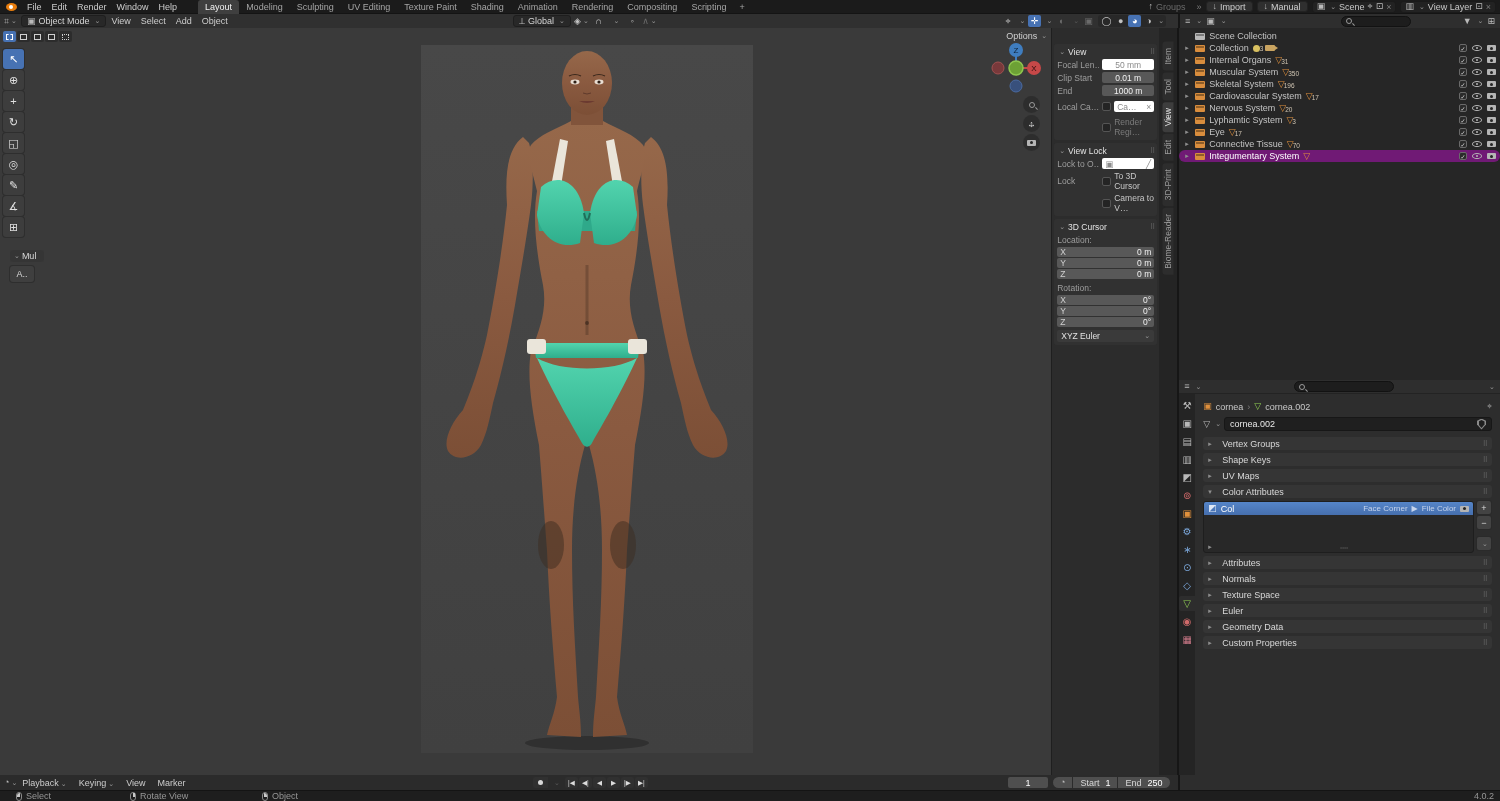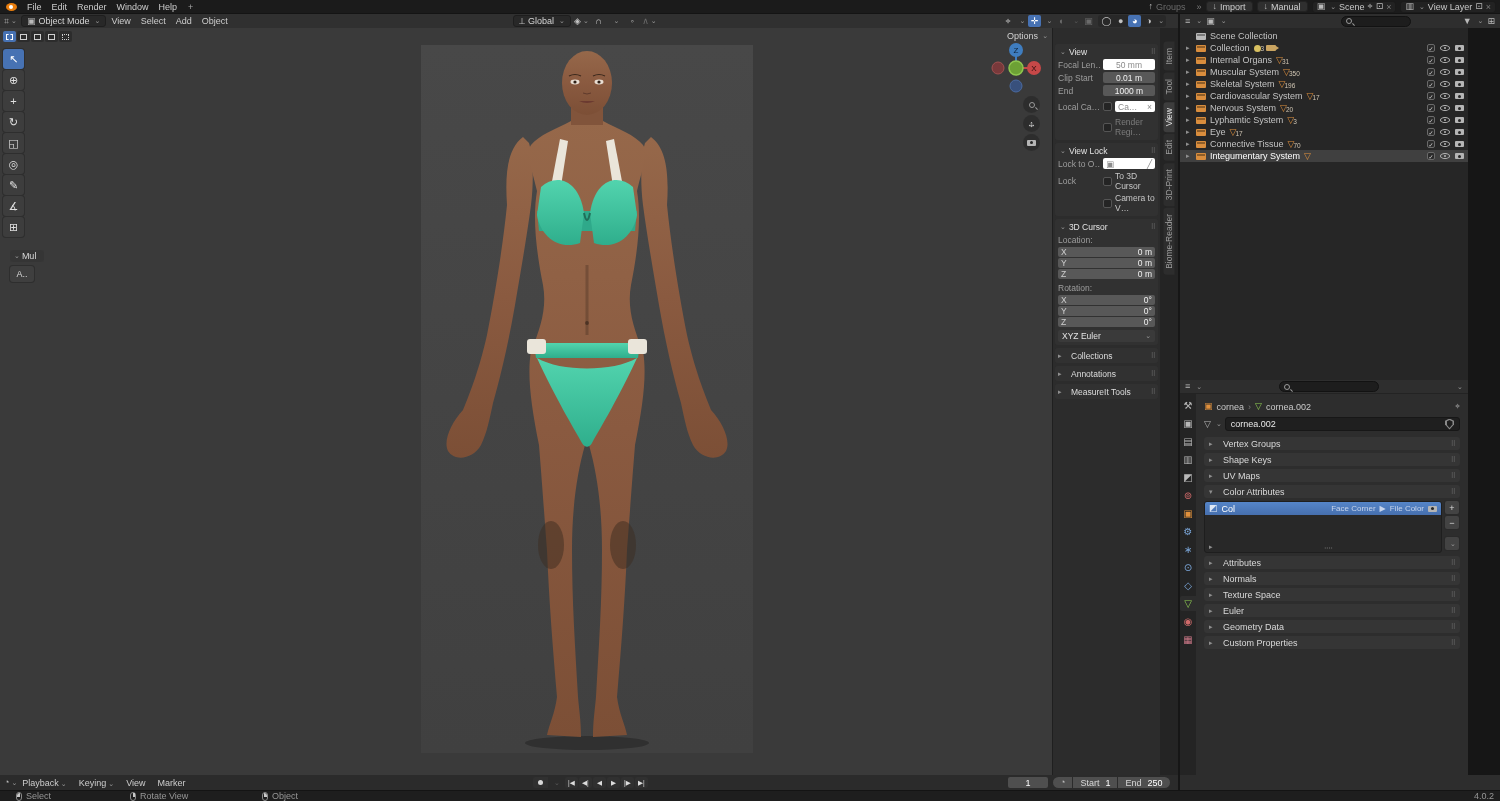--- a/index.html
+++ b/index.html
@@ -81,24 +81,24 @@
   .axis{color:#cfcfcf;}
   .ndrop{margin-top:3px;background:#3a3a3a;border-radius:2px;height:12px;display:flex;align-items:center;justify-content:space-between;padding:0 4px;color:#e3e3e3;}
   .npan.closed{display:flex;align-items:center;gap:3px;height:15px;padding:0 3px;color:#dedede;}
   .npan.closed .grip{margin-left:auto;}
   
   .side-tabs{position:absolute;right:0;top:0;bottom:0;width:18px;background:#242424;padding-top:14px;display:flex;flex-direction:column;gap:2px;align-items:center;}
   .side-tab{writing-mode:vertical-rl;transform:rotate(180deg);background:#2d2d2d;color:#9c9c9c;border-radius:0 3px 3px 0;padding:6px 1px;font-size:8.5px;line-height:1;}
   .side-tab.active{background:#3d3d3d;color:#e8e8e8;}
 
   
-  .right-col{width:288px;margin-left:2px;display:flex;flex-direction:column;}
+  .right-col{width:321px;margin-left:2px;display:flex;flex-direction:column;}
   .outliner{height:352px;background:#262626;padding:2px 0;overflow:hidden;}
   .ol-row{height:12px;display:flex;align-items:center;padding:0 4px 0 6px;color:#c3c3c3;}
-  .ol-row.sel{background:#404040;color:#fff;}
+  .ol-row.sel{background:#701a75;color:#fff;border-radius:6px;}
   .disc{width:10px;color:#8f8f8f;font-size:7px;flex:none;}
   .colbox{width:10px;height:7px;background:#d98d3d;border-radius:1px;position:relative;margin-right:4px;flex:none;}
   .colbox::before{content:"";position:absolute;left:1px;top:1px;right:1px;height:2px;background:#00000055;}
   .colbox.plain{background:#b9b9b9;}
   .ol-label{margin-right:4px;white-space:nowrap;}
   .meshico{color:#e0903c;font-size:9px;display:flex;align-items:flex-end;}
   .meshico sub{font-size:6.5px;color:#cfc4b2;margin-left:-1px;}
   .bulb{width:7px;height:7px;border-radius:50%;background:#d8c060;display:inline-block;}
   .cnt{font-size:6.5px;color:#cfc4b2;}
   .camico{width:10px;height:6px;background:#c8a360;border-radius:1px;position:relative;display:inline-block;}
@@ -161,20 +161,32 @@
   .sb-ver{position:absolute;right:6px;top:0;}
 </style>
 </head>
 <body>
 
 <div class="app">
 
   <div class="topbar">
     <span class="blogo"></span>
     <span><span class="menu-item">File</span><span class="menu-item">Edit</span><span class="menu-item">Render</span><span class="menu-item">Window</span><span class="menu-item">Help</span></span>
+    <span class="ws-tabs">
+        <span class="ws-tab active">Layout</span>
+        <span class="ws-tab">Modeling</span>
+        <span class="ws-tab">Sculpting</span>
+        <span class="ws-tab">UV Editing</span>
+        <span class="ws-tab">Texture Paint</span>
+        <span class="ws-tab">Shading</span>
+        <span class="ws-tab">Animation</span>
+        <span class="ws-tab">Rendering</span>
+        <span class="ws-tab">Compositing</span>
+        <span class="ws-tab">Scripting</span>
+      </span>
     <span class="ws-plus">+</span>
     <span class="tb-right">
       <span class="tb-btn disabled">
           <span class="ic">↑</span>
           <span>Groups</span>
         </span>
       <span class="dim">»</span>
       <span class="tb-btn">
           <span class="ic">↓</span>
           <span>Import</span>
@@ -489,37 +501,20 @@
               <span class="nf">
                 <span class="axis">Z</span>
                 <span>0°</span>
               </span>
             </div>
           <div class="ndrop">
               <span>XYZ Euler</span>
               <span class="chev">⌄</span>
             </div>
         </div>
-        <div>
-            <div class="npan closed">
-              <span class="disc">▸</span>
-              <span>Collections</span>
-              <span class="grip">⠿</span>
-            </div>
-            <div class="npan closed">
-              <span class="disc">▸</span>
-              <span>Annotations</span>
-              <span class="grip">⠿</span>
-            </div>
-            <div class="npan closed">
-              <span class="disc">▸</span>
-              <span>MeasureIt Tools</span>
-              <span class="grip">⠿</span>
-            </div>
-          </div>
       </div>
 
       <div class="side-tabs">
 
       <span class="side-tab">Item</span>
           <span class="side-tab">Tool</span>
           <span class="side-tab active">View</span>
           <span class="side-tab">Edit</span>
           <span class="side-tab">3D-Print</span>
           <span class="side-tab">Biome-Reader</span>

